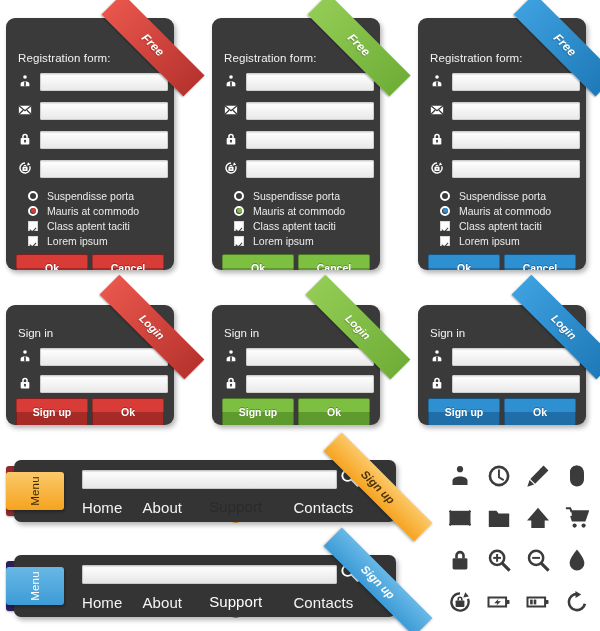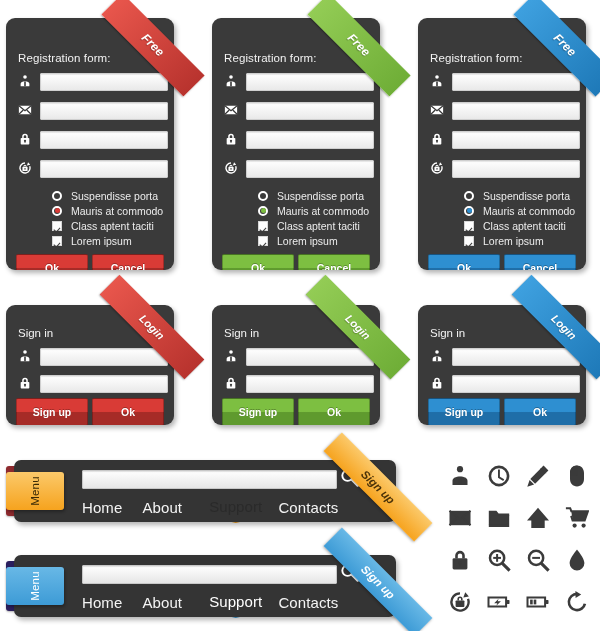--- a/index.html
+++ b/index.html
@@ -29,21 +29,21 @@
   .fieldrow .ficon{
     position:absolute;left:0;top:0;width:17px;height:18px;
     display:flex;align-items:center;justify-content:center;
   }
   .fieldrow .finput{
     position:absolute;left:24px;top:1px;width:126px;height:16px;
     background:linear-gradient(#ffffff,#e9e9e9);
     border:1px solid #cfcfcf;border-radius:1px;
     box-shadow:inset 0 1px 1px rgba(0,0,0,.10);
   }
-  .opts{position:absolute;left:46px;text-align:right;}
+  .opts{position:absolute;left:22px;text-align:right;}
   .opt{position:relative;height:15px;display:flex;align-items:center;}
   .opt .olabel{color:#ececec;font-size:10.5px;margin-left:9px;}
   .radio{
     width:10px;height:10px;border-radius:50%;
     border:2px solid #ffffff;box-sizing:border-box;
     background:#3a3a3a;display:flex;align-items:center;justify-content:center;
   }
   .radio .dot{width:5px;height:5px;border-radius:50%;}
   .checkbox{
     width:10px;height:10px;background:#fdfdfd;border:1px solid #d8d8d8;
@@ -126,21 +126,21 @@
     border:1px solid #c8c8c8;border-radius:1px;
     box-shadow:inset 0 1px 1px rgba(0,0,0,.12);
   }
   .mb-mag{position:absolute;left:326px;top:8px;width:20px;height:20px;}
   .mb-nav{position:absolute;left:68px;top:34px;height:26px;display:flex;align-items:center;}
   .mb-link{
     color:#f4f4f4;font-size:15px;margin-right:20px;
     letter-spacing:.1px;white-space:nowrap;
   }
   .mb-link.active{
-    position:relative;color:#2a2a2a;padding:3px 7px 4px 7px;margin-right:9px;
+    position:relative;color:#2a2a2a;padding:3px 7px 4px 7px;margin-right:24px;
   }
   .mb-link.active .tabbg{
     position:absolute;left:0;top:-8px;width:100%;height:36px;z-index:-1;
     clip-path:polygon(0 0,100% 0,100% 78%,50% 100%,0 78%);
     box-shadow:0 1px 2px rgba(0,0,0,.25);
   }
   .mb-signup{
     position:absolute;right:-22px;top:-6px;width:84px;height:84px;
     pointer-events:none;overflow:visible;
   }

